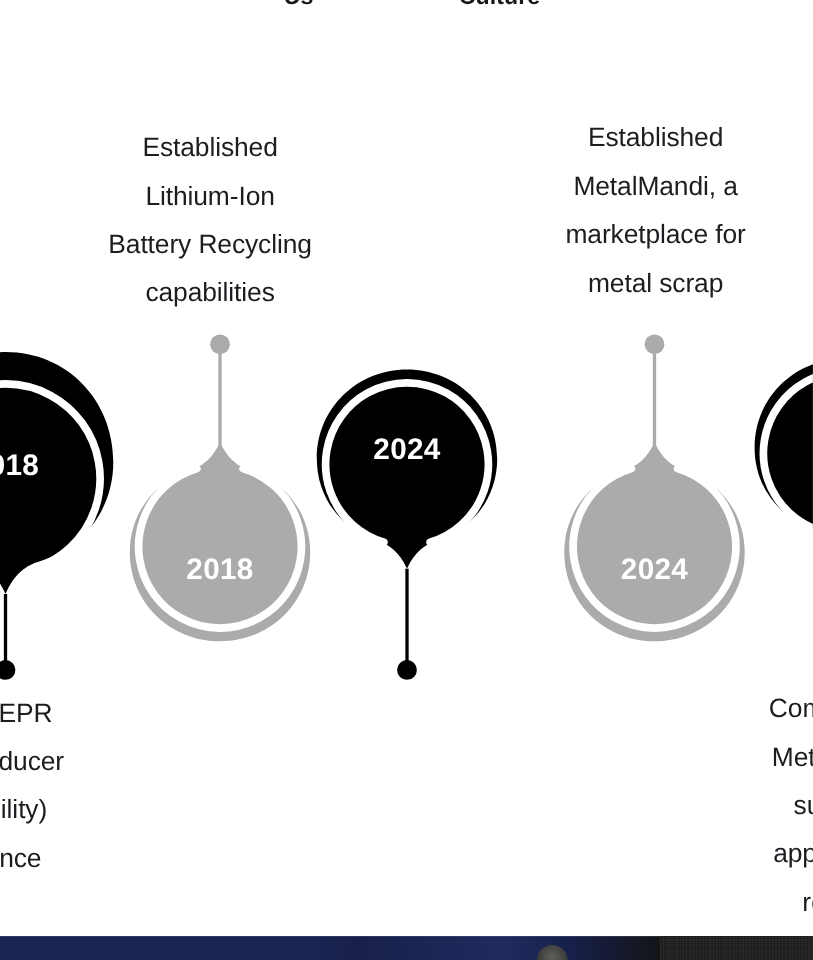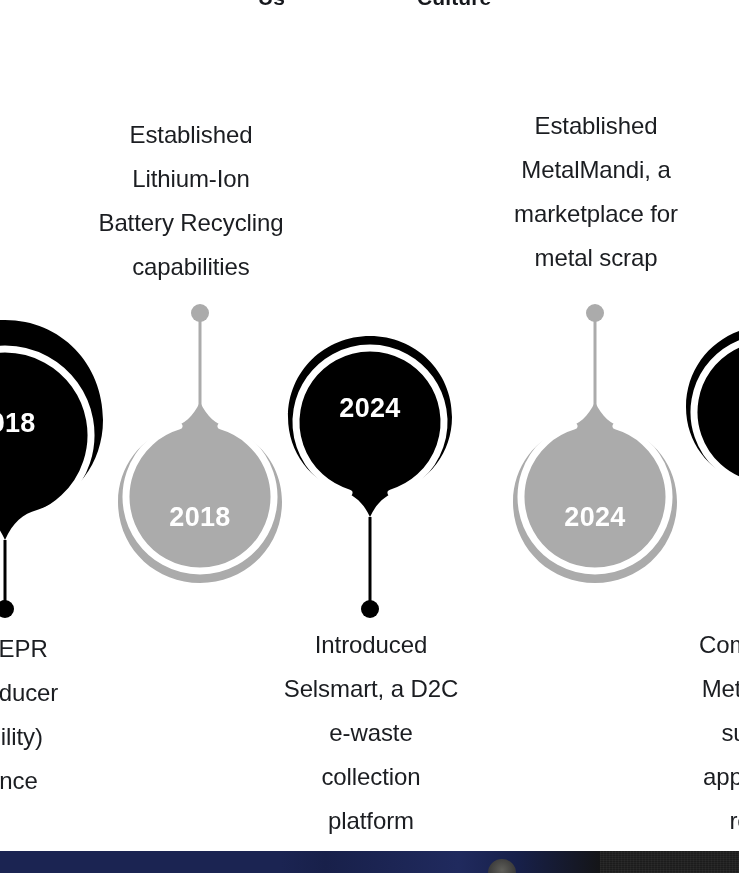--- a/index.html
+++ b/index.html
@@ -262,25 +262,20 @@
       <circle cx="90" cy="279" r="9" fill="#000000"></circle>
     </svg>
     <div class="marker-year" style="top:63px; left:0; width:180px;">2</div>
   </div>
 
   <div class="caption cap-bot-a">hed EPR
 d Producer
 nsibility)
 pliance</div>
 
-  <div class="caption cap-bot-b">Introduced
-Selsmart, a D2C
-e-waste
-collection
-platform</div>
 
   <div class="caption cap-bot-c">Commit
 Metals,
 sus
 approa
 re</div>
 
   <div class="bottom-bar">
     <div class="bar-noise"></div>
     <div class="bar-orb"></div>

